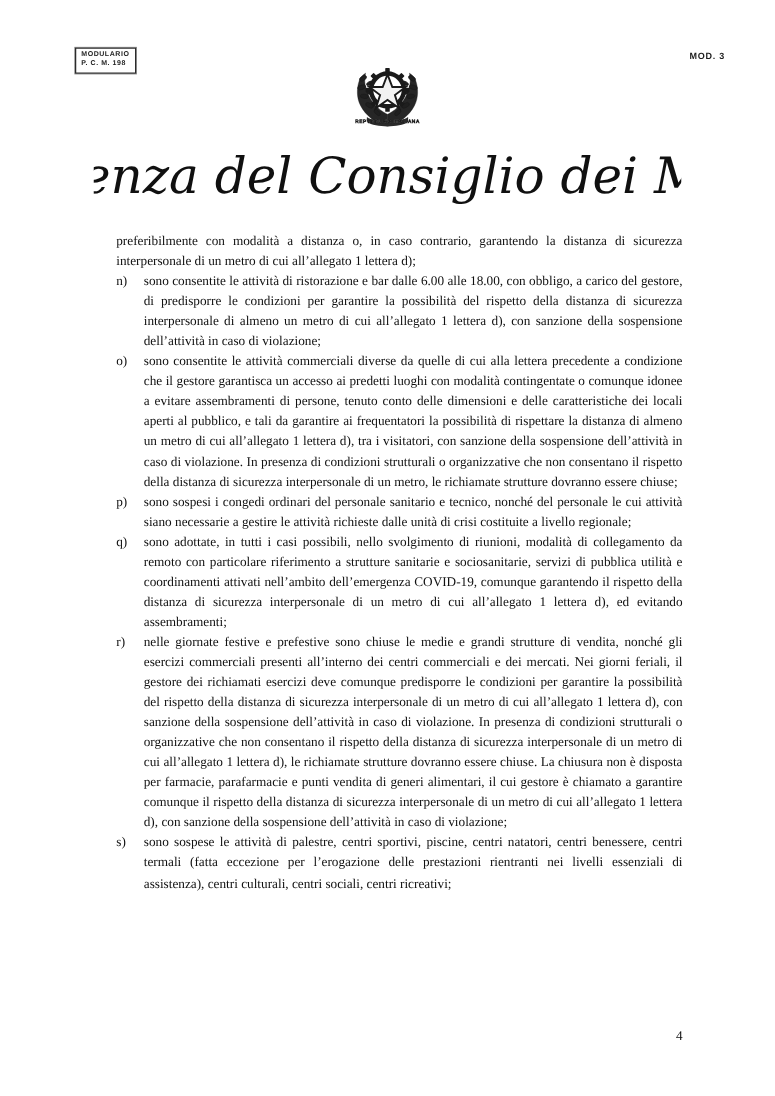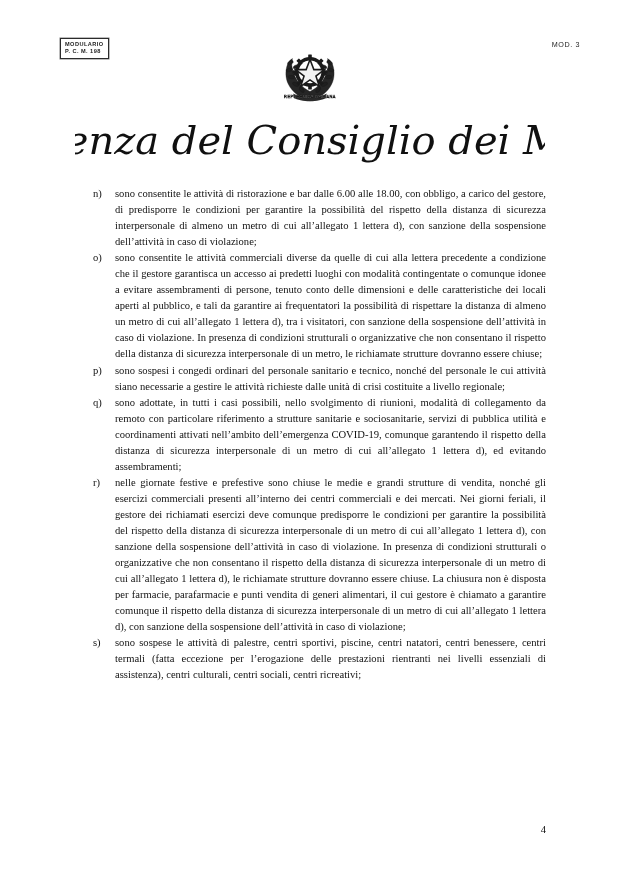--- a/index.html
+++ b/index.html
@@ -45,21 +45,21 @@
     text-align: left;
   }
   .modulario-stamp .l2 { margin-top: 1px; }
 
   .mod-right {
     position: absolute;
     right: 40px;
     top: 40px;
     font-family: "Liberation Sans", "DejaVu Sans", sans-serif;
     font-size: 7.2px;
-    font-weight: normal;
+    font-weight: bold;
     letter-spacing: 0.6px;
     color: #1c1c1c;
     margin-left: 12px;
   }
 
   .emblem {
     position: absolute;
     left: 50%;
     top: 40px;
     transform: translateX(-50%);
@@ -206,20 +206,24 @@
 
     <div class="script-title">
       <svg viewBox="0 0 470 62" xmlns="http://www.w3.org/2000/svg">
         <text class="scr-text" x="235" y="46" text-anchor="middle">Presidenza del Consiglio dei Ministri</text>
       </svg>
     </div>
   </div>
 
   <div class="body-col">
 
+    <div class="para lead">
+      <div class="marker"></div>
+      <div class="ptext">preferibilmente con modalità a distanza o, in caso contrario, garantendo la distanza di sicurezza interpersonale di un metro di cui all’allegato 1 lettera d);</div>
+    </div>
 
     <div class="para">
       <div class="marker">n)</div>
       <div class="ptext">sono consentite le attività di ristorazione e bar dalle 6.00 alle 18.00, con obbligo, a carico del gestore, di predisporre le condizioni per garantire la possibilità del rispetto della distanza di sicurezza interpersonale di almeno un metro di cui all’allegato 1 lettera d), con sanzione della sospensione dell’attività in caso di violazione;</div>
     </div>
 
     <div class="para">
       <div class="marker">o)</div>
       <div class="ptext">sono consentite le attività commerciali diverse da quelle di cui alla lettera precedente a condizione che il gestore garantisca un accesso ai predetti luoghi con modalità contingentate o comunque idonee a evitare assembramenti di persone, tenuto conto delle dimensioni e delle caratteristiche dei locali aperti al pubblico, e tali da garantire ai frequentatori la possibilità di rispettare la distanza di almeno un metro di cui all’allegato 1 lettera d), tra i visitatori, con sanzione della sospensione dell’attività in caso di violazione. In presenza di condizioni strutturali o organizzative che non consentano il rispetto della distanza di sicurezza interpersonale di un metro, le richiamate strutture dovranno essere chiuse;</div>
     </div>

